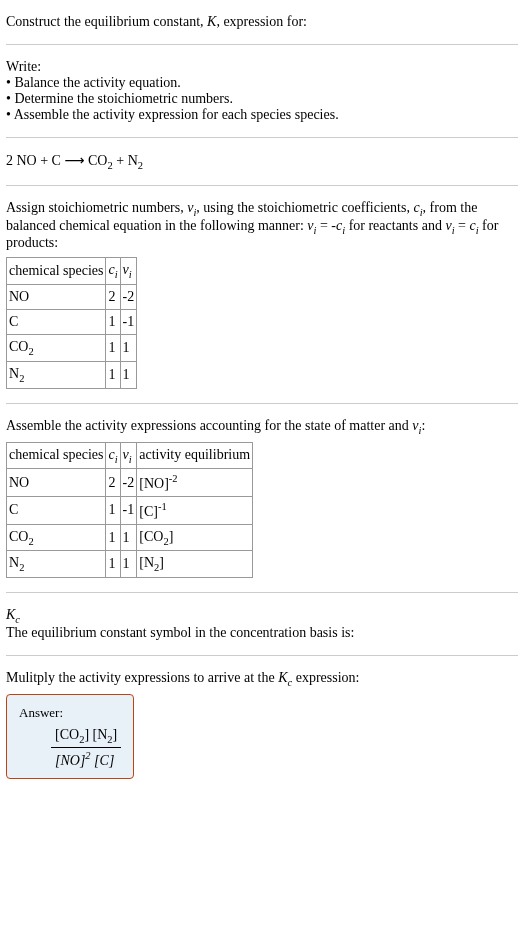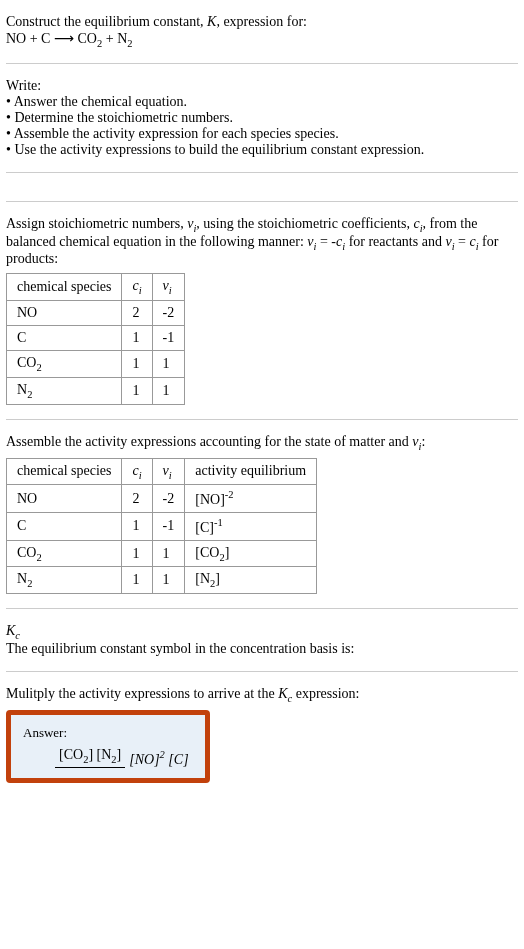--- a/index.html
+++ b/index.html
@@ -30,50 +30,50 @@
     }
     sup {
       font-size: 0.75em;
     }
     table {
       border-collapse: collapse;
       margin-top: 6px;
     }
     th, td {
       border: 1px solid #999;
-      padding: 4px 10px;
+      padding: 4px 2px;
       text-align: left;
       font-weight: normal;
     }
     th {
       background: #fff;
     }
     .answer-box {
       background: #e8f0f8;
-      border: 5px solid #c2410c;
+      border: 1px solid #c2410c;
       border-radius: 4px;
       padding: 10px 12px;
       margin-top: 6px;
       display: inline-block;
     }
     .answer-label {
       font-size: 13px;
       margin-bottom: 6px;
     }
     .italic {
       font-style: italic;
     }
     .kc-line {
       display: flex;
       align-items: center;
       gap: 6px;
     }
     .frac {
       display: inline-flex;
-      flex-direction: row;
+      flex-direction: column;
       vertical-align: middle;
       margin-left: 4px;
     }
     .frac .num {
       border-bottom: 1px solid #000;
       padding: 0 4px 2px 4px;
     }
     .frac .den {
       padding: 2px 4px 0 4px;
       font-style: italic;
@@ -86,38 +86,37 @@
     }
     .indent {
       padding-left: 28px;
     }
   </style>
 </head>
 <body>
 
 <div class="section">
   <div>Construct the equilibrium constant, <span class="italic">K</span>, expression for:</div>
-  <div class="equation">NO + C ⟶ CO<sub>2</sub> + N<sub>2</sub></div>
 </div>
 
 <div class="divider"></div>
 
 <div class="section">
   <div>Write:</div>
   <ul class="plan-list">
-    <li>Answer the chemical equation.</li>
+    <li>Balance the activity equation.</li>
     <li>Determine the stoichiometric numbers.</li>
     <li>Assemble the activity expression for each species species.</li>
-    <li>Use the activity expressions to build the equilibrium constant expression.</li>
   </ul>
 </div>
 
 <div class="divider"></div>
 
 <div class="section">
+  <div class="equation">2 NO + C ⟶ CO<sub>2</sub> + N<sub>2</sub></div>
 </div>
 
 <div class="divider"></div>
 
 <div class="section">
   <div>Assign stoichiometric numbers, <span class="italic">ν<sub>i</sub></span>, using the stoichiometric coefficients, <span class="italic">c<sub>i</sub></span>, from the balanced chemical equation in the following manner: <span class="italic">ν<sub>i</sub></span> = -<span class="italic">c<sub>i</sub></span> for reactants and <span class="italic">ν<sub>i</sub></span> = <span class="italic">c<sub>i</sub></span> for products:</div>
   <table>
     <tbody>
         <tr>
       <th>chemical species</th>

